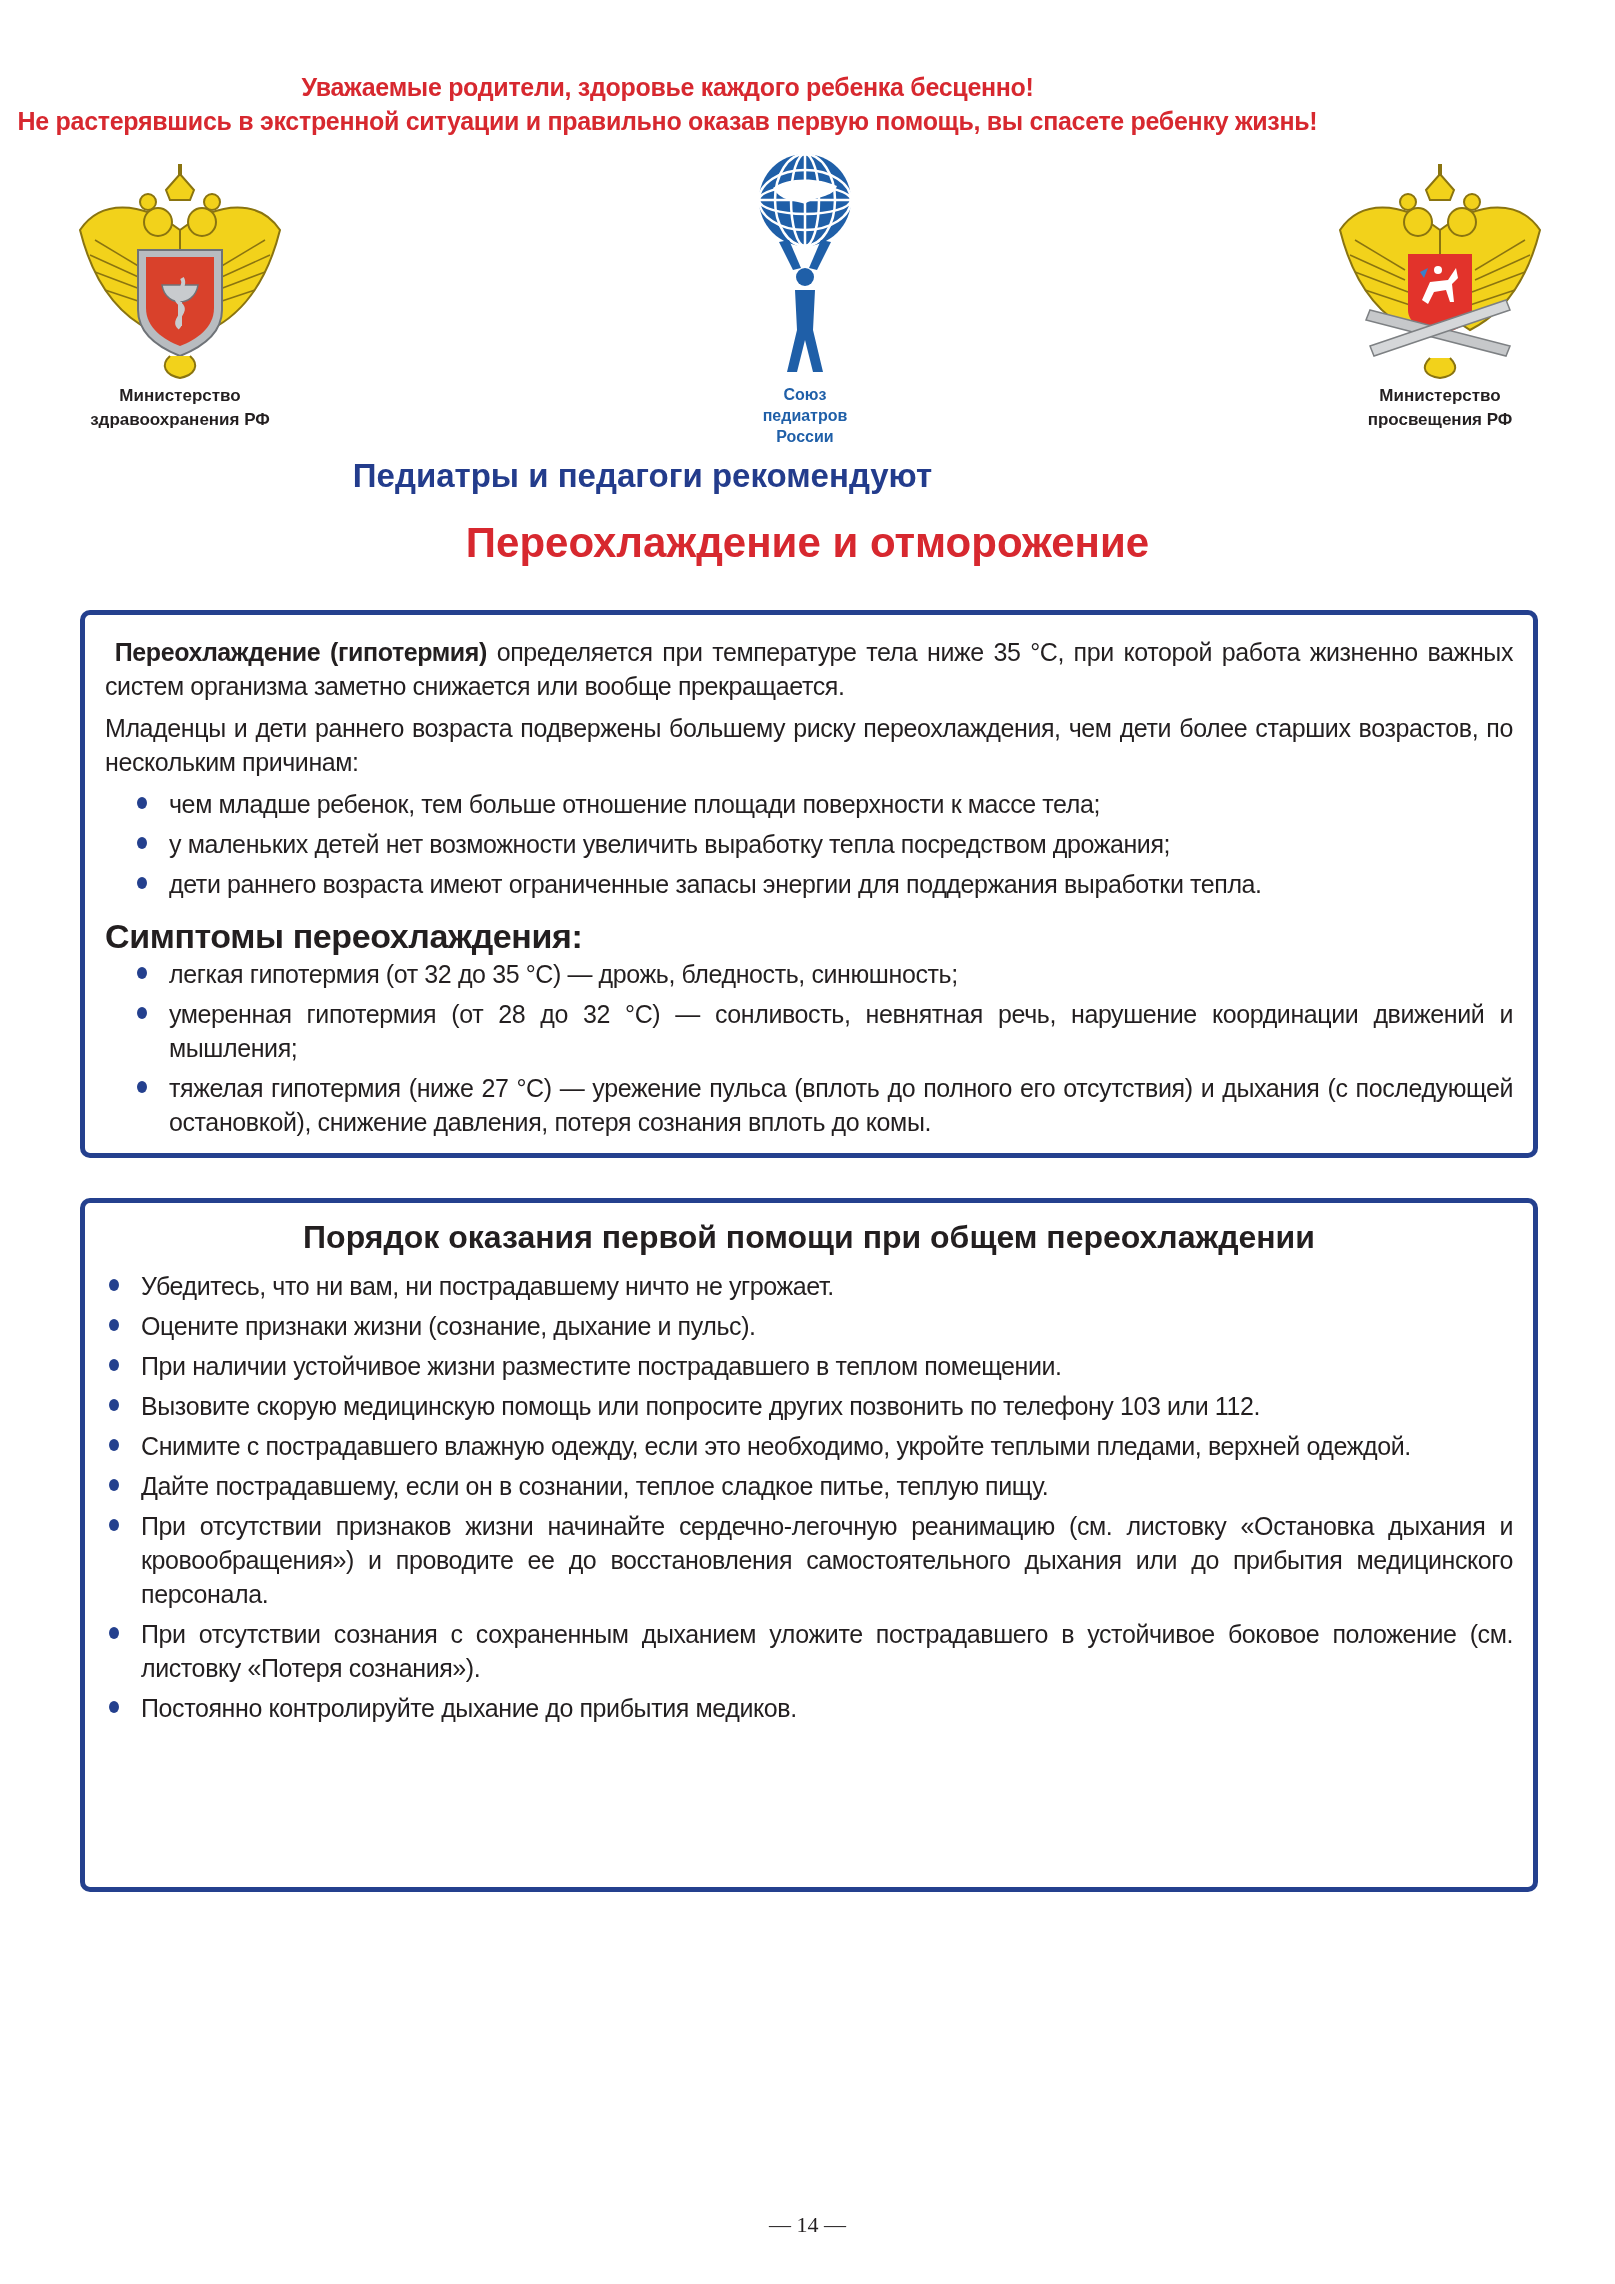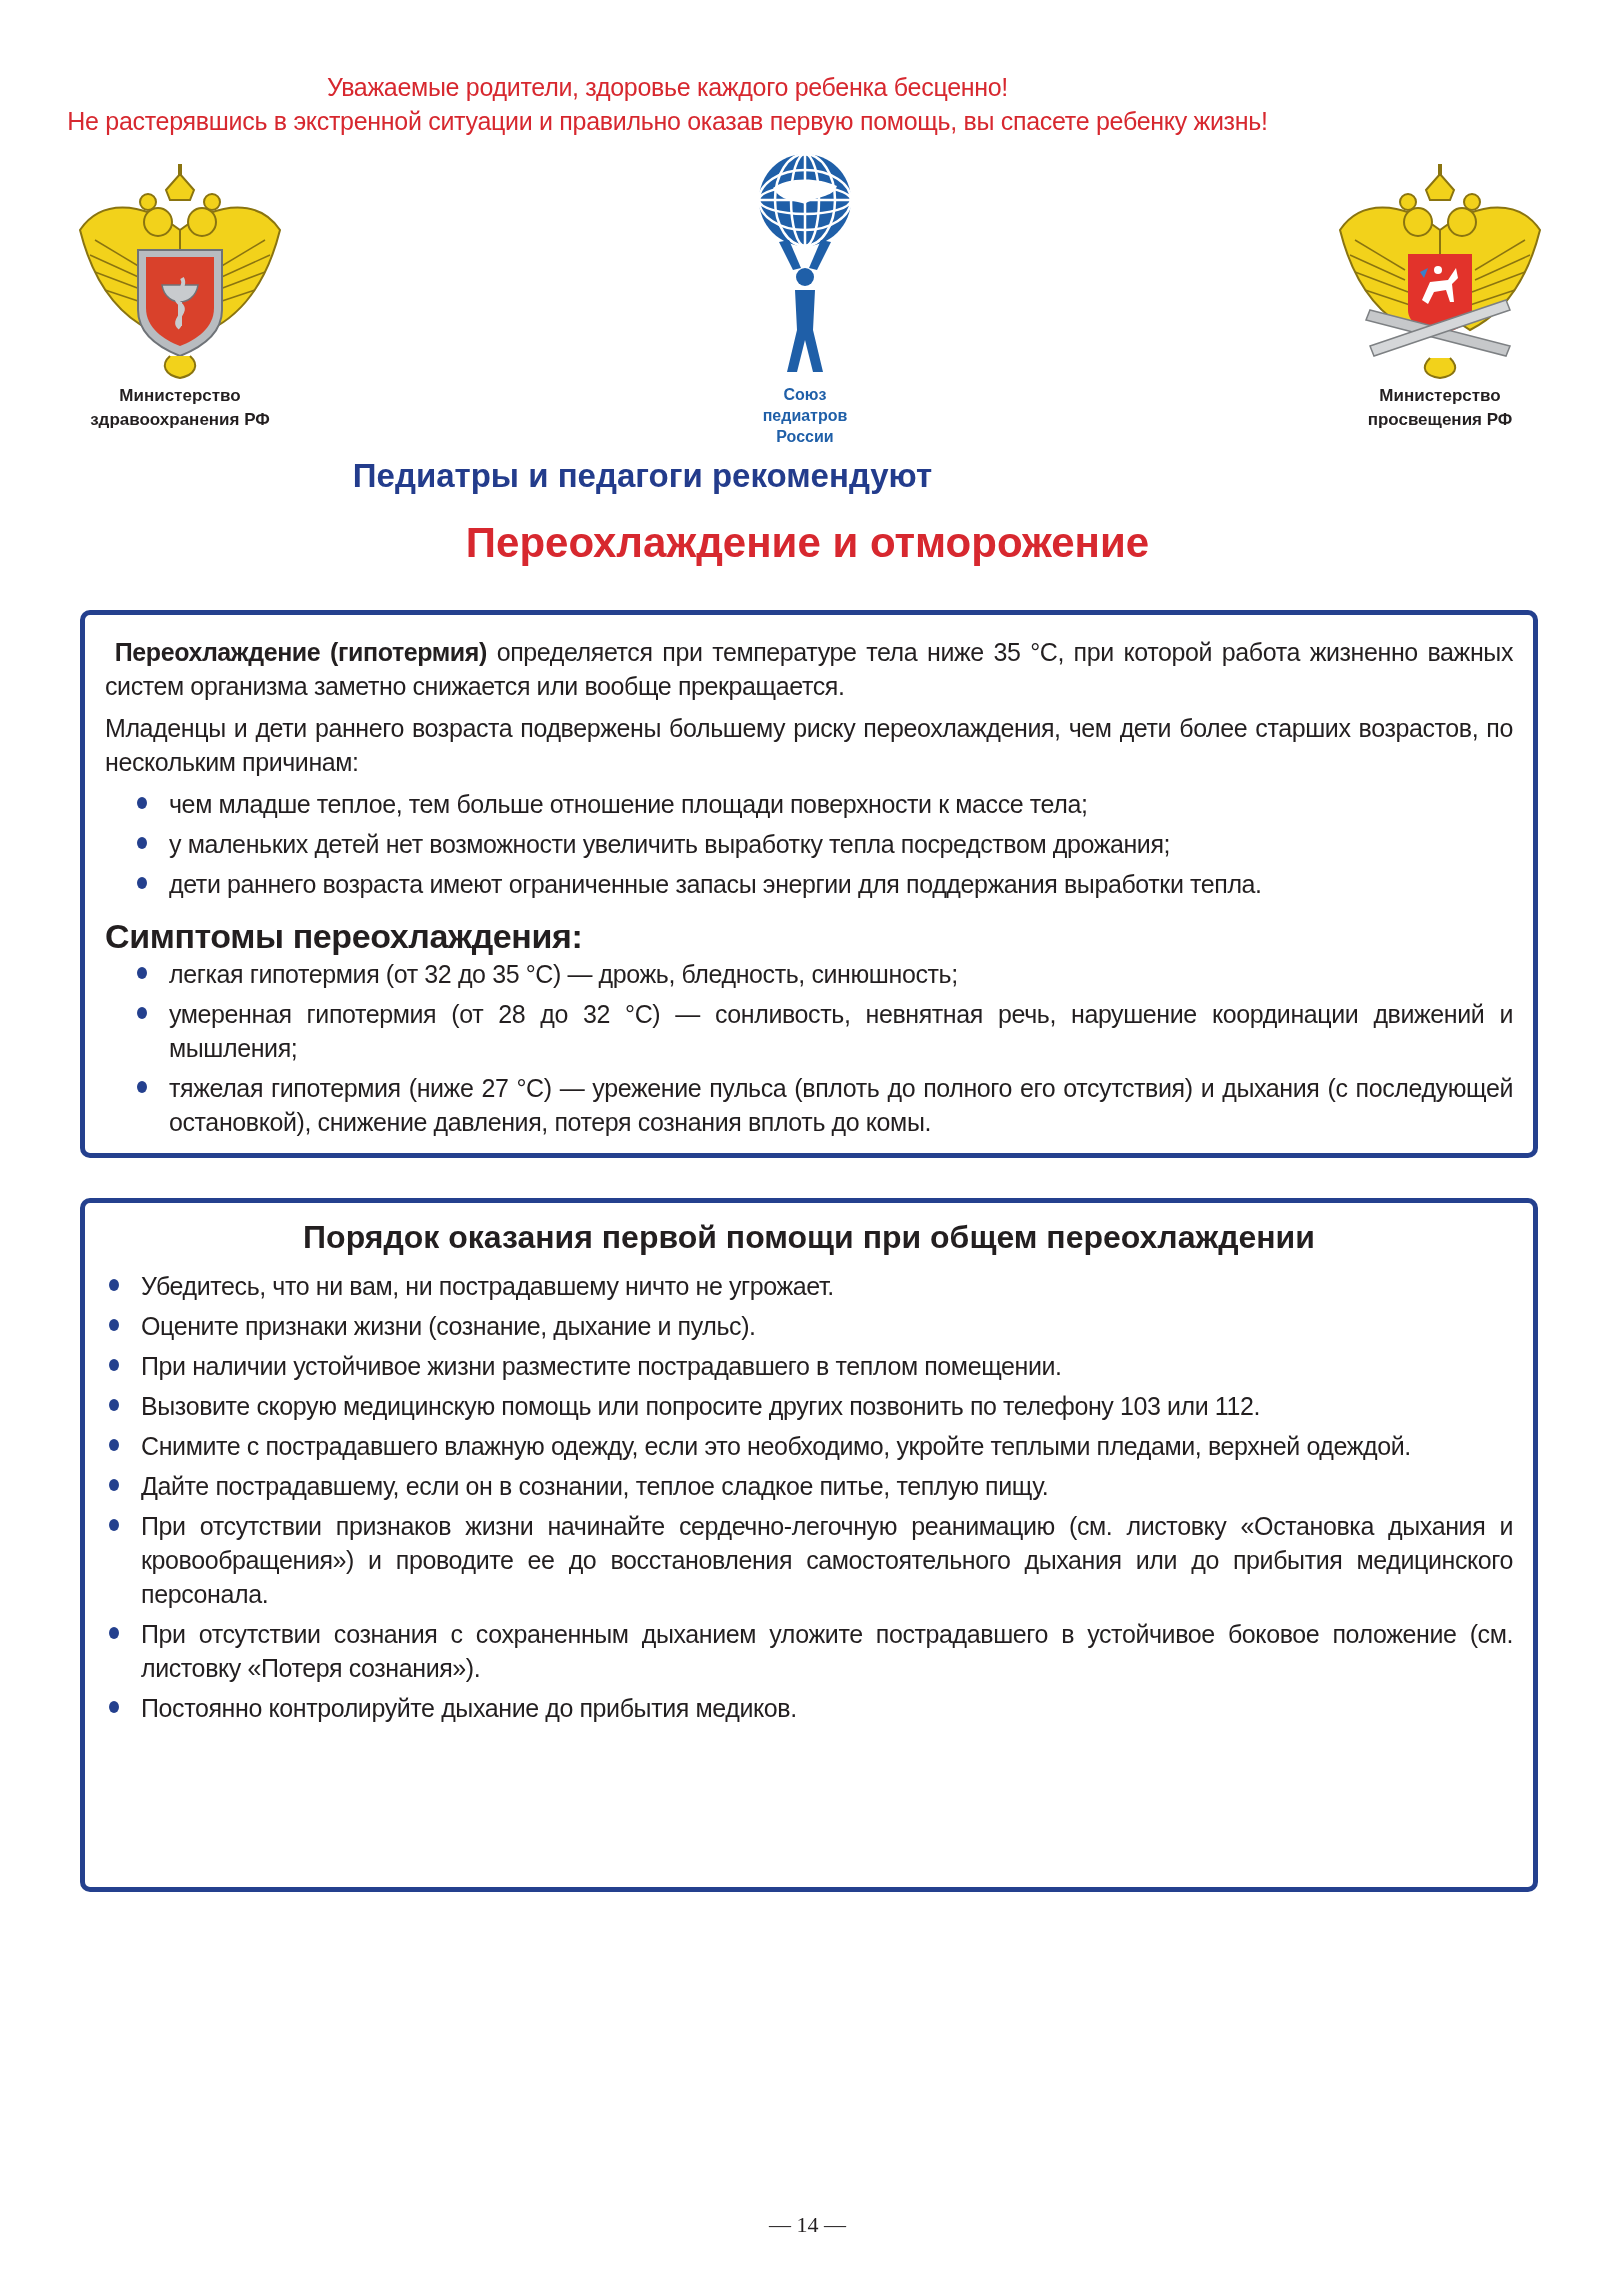--- a/index.html
+++ b/index.html
@@ -1,18 +1,18 @@
 <!DOCTYPE html>
 <html><head>
   <meta charset="utf-8">
   <style>
     html, body { margin: 0; padding: 0; background: #ffffff; }
     body { width: 1615px; height: 2284px; position: relative; font-family: "Liberation Sans", sans-serif; color: #231f20; overflow: hidden; }
 
-    .top-warning { position: absolute; top: 70px; left: 0; width: 1335px; text-align: center; color: #d7282f; font-weight: normal; font-size: 25px; line-height: 34px; font-family: "Liberation Sans", sans-serif; letter-spacing: -0.3px; }
+    .top-warning { position: absolute; top: 70px; left: 0; width: 1335px; text-align: center; color: #d7282f; font-weight: bold; font-size: 25px; line-height: 34px; font-family: "Liberation Sans", sans-serif; letter-spacing: -0.3px; }
 
     .logo-block { position: absolute; text-align: center; }
     .logo-left { left: 60px; top: 160px; width: 240px; }
     .logo-center { left: 720px; top: 150px; width: 170px; }
     .logo-right { left: 1310px; top: 160px; width: 260px; }
     .logo-caption { font-weight: bold; font-size: 17px; line-height: 24px; color: #231f20; }
     .logo-caption-blue { color: #1f5fa8; font-size: 16px; line-height: 21px; margin-top: 0; }
 
     .subtitle { position: absolute; top: 456px; left: 0; width: 1285px; text-align: center; color: #233c8c; font-weight: bold; font-size: 33px; line-height: 40px; }
     .main-title { position: absolute; top: 518px; left: 0; width: 1615px; text-align: center; color: #d7282f; font-weight: bold; font-size: 42px; line-height: 50px; }
@@ -146,21 +146,21 @@
   </div>
 </div>
 
 <div class="subtitle">Педиатры и педагоги рекомендуют</div>
 <div class="main-title">Переохлаждение и отморожение</div>
 
 <div class="box box1">
   <p class="p">&nbsp;<span class="b">Переохлаждение (гипотермия)</span><span> определяется при температуре тела ниже 35 °С, при которой работа жизненно важных систем организма заметно снижается или вообще прекращается.</span></p>
   <p class="p">Младенцы и дети раннего возраста подвержены большему риску переохлаждения, чем дети более старших возрастов, по нескольким причинам:</p>
   <ul class="blist ind">
-    <li><span class="dot"></span><span>чем младше теплое, тем больше отношение площади поверхности к массе тела;</span></li>
+    <li><span class="dot"></span><span>чем младше ребенок, тем больше отношение площади поверхности к массе тела;</span></li>
     <li><span class="dot"></span><span>у маленьких детей нет возможности увеличить выработку тепла посредством дрожания;</span></li>
     <li><span class="dot"></span><span>дети раннего возраста имеют ограниченные запасы энергии для поддержания выработки тепла.</span></li>
   </ul>
   <div class="h-sym">Симптомы переохлаждения:</div>
   <ul class="blist ind">
     <li><span class="dot"></span><span>легкая гипотермия (от 32 до 35 °С) — дрожь, бледность, синюшность;</span></li>
     <li><span class="dot"></span><span>умеренная гипотермия (от 28 до 32 °С) — сонливость, невнятная речь, нарушение координации движений и мышления;</span></li>
     <li><span class="dot"></span><span>тяжелая гипотермия (ниже 27 °С) — урежение пульса (вплоть до полного его отсутствия) и дыхания (с последующей остановкой), снижение давления, потеря сознания вплоть до комы.</span></li>
   </ul>
 </div>

